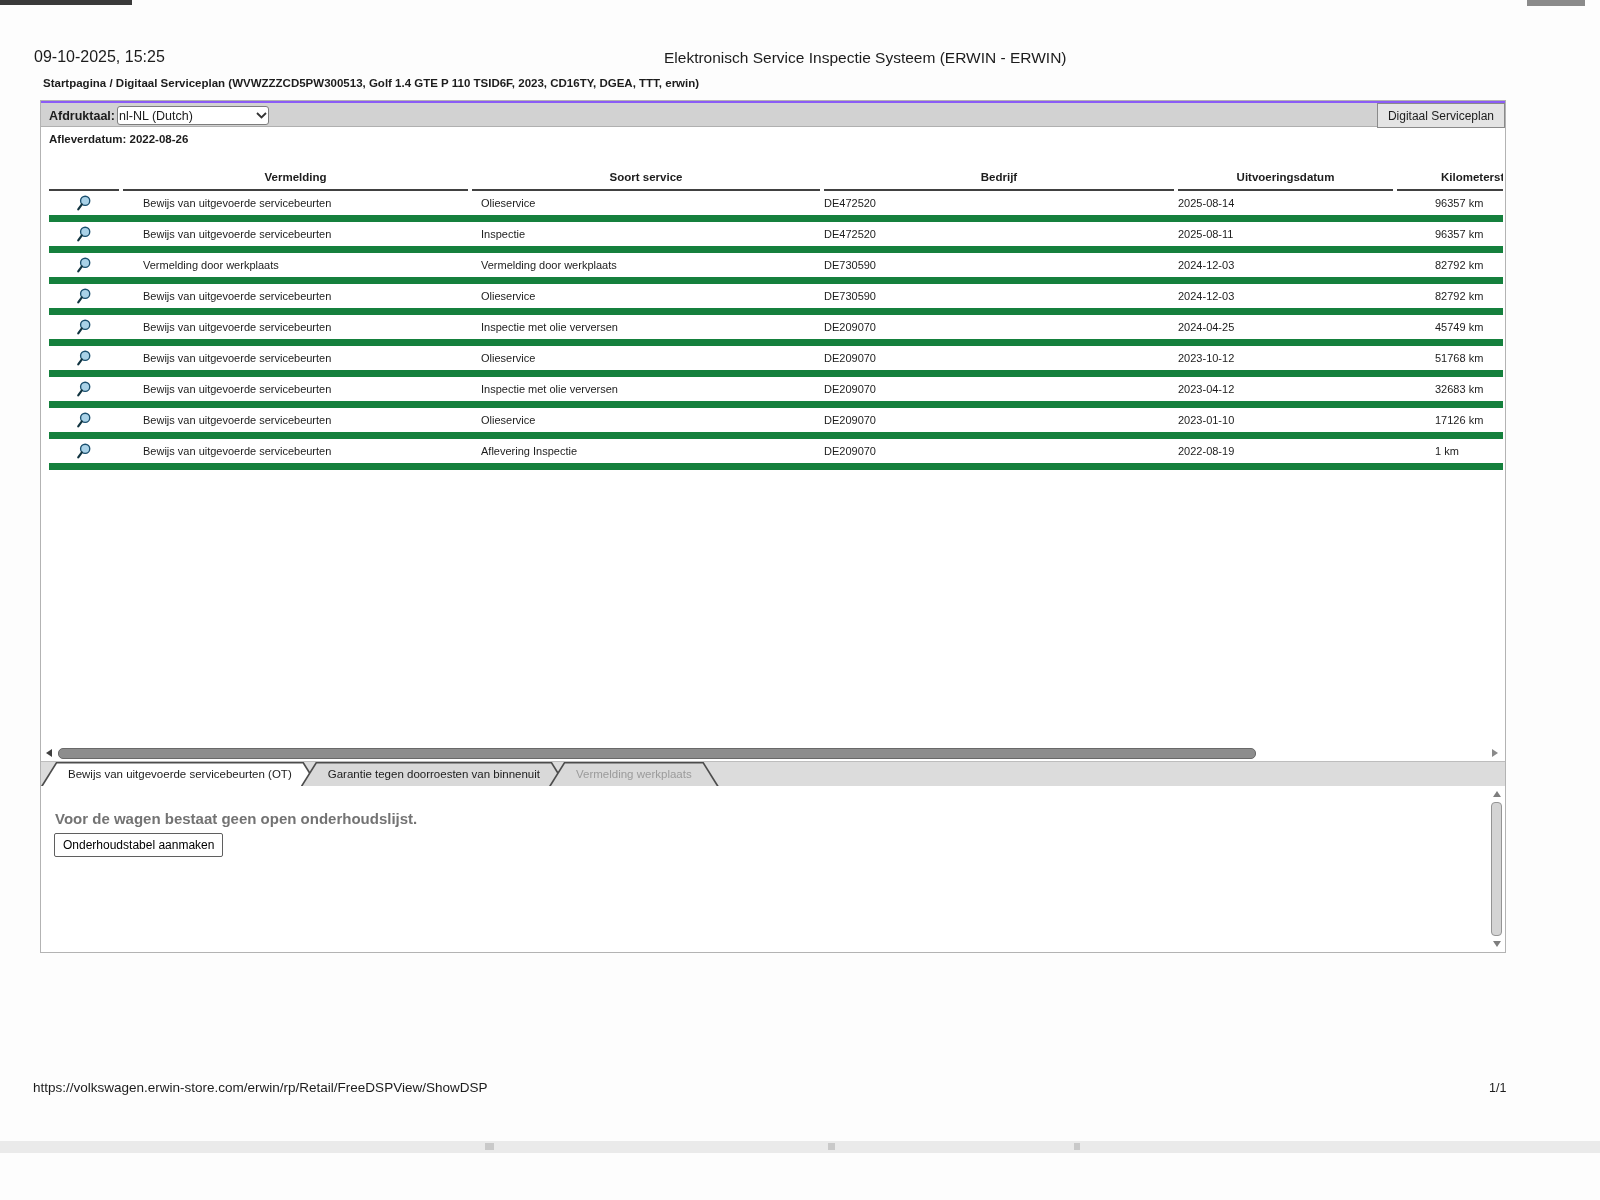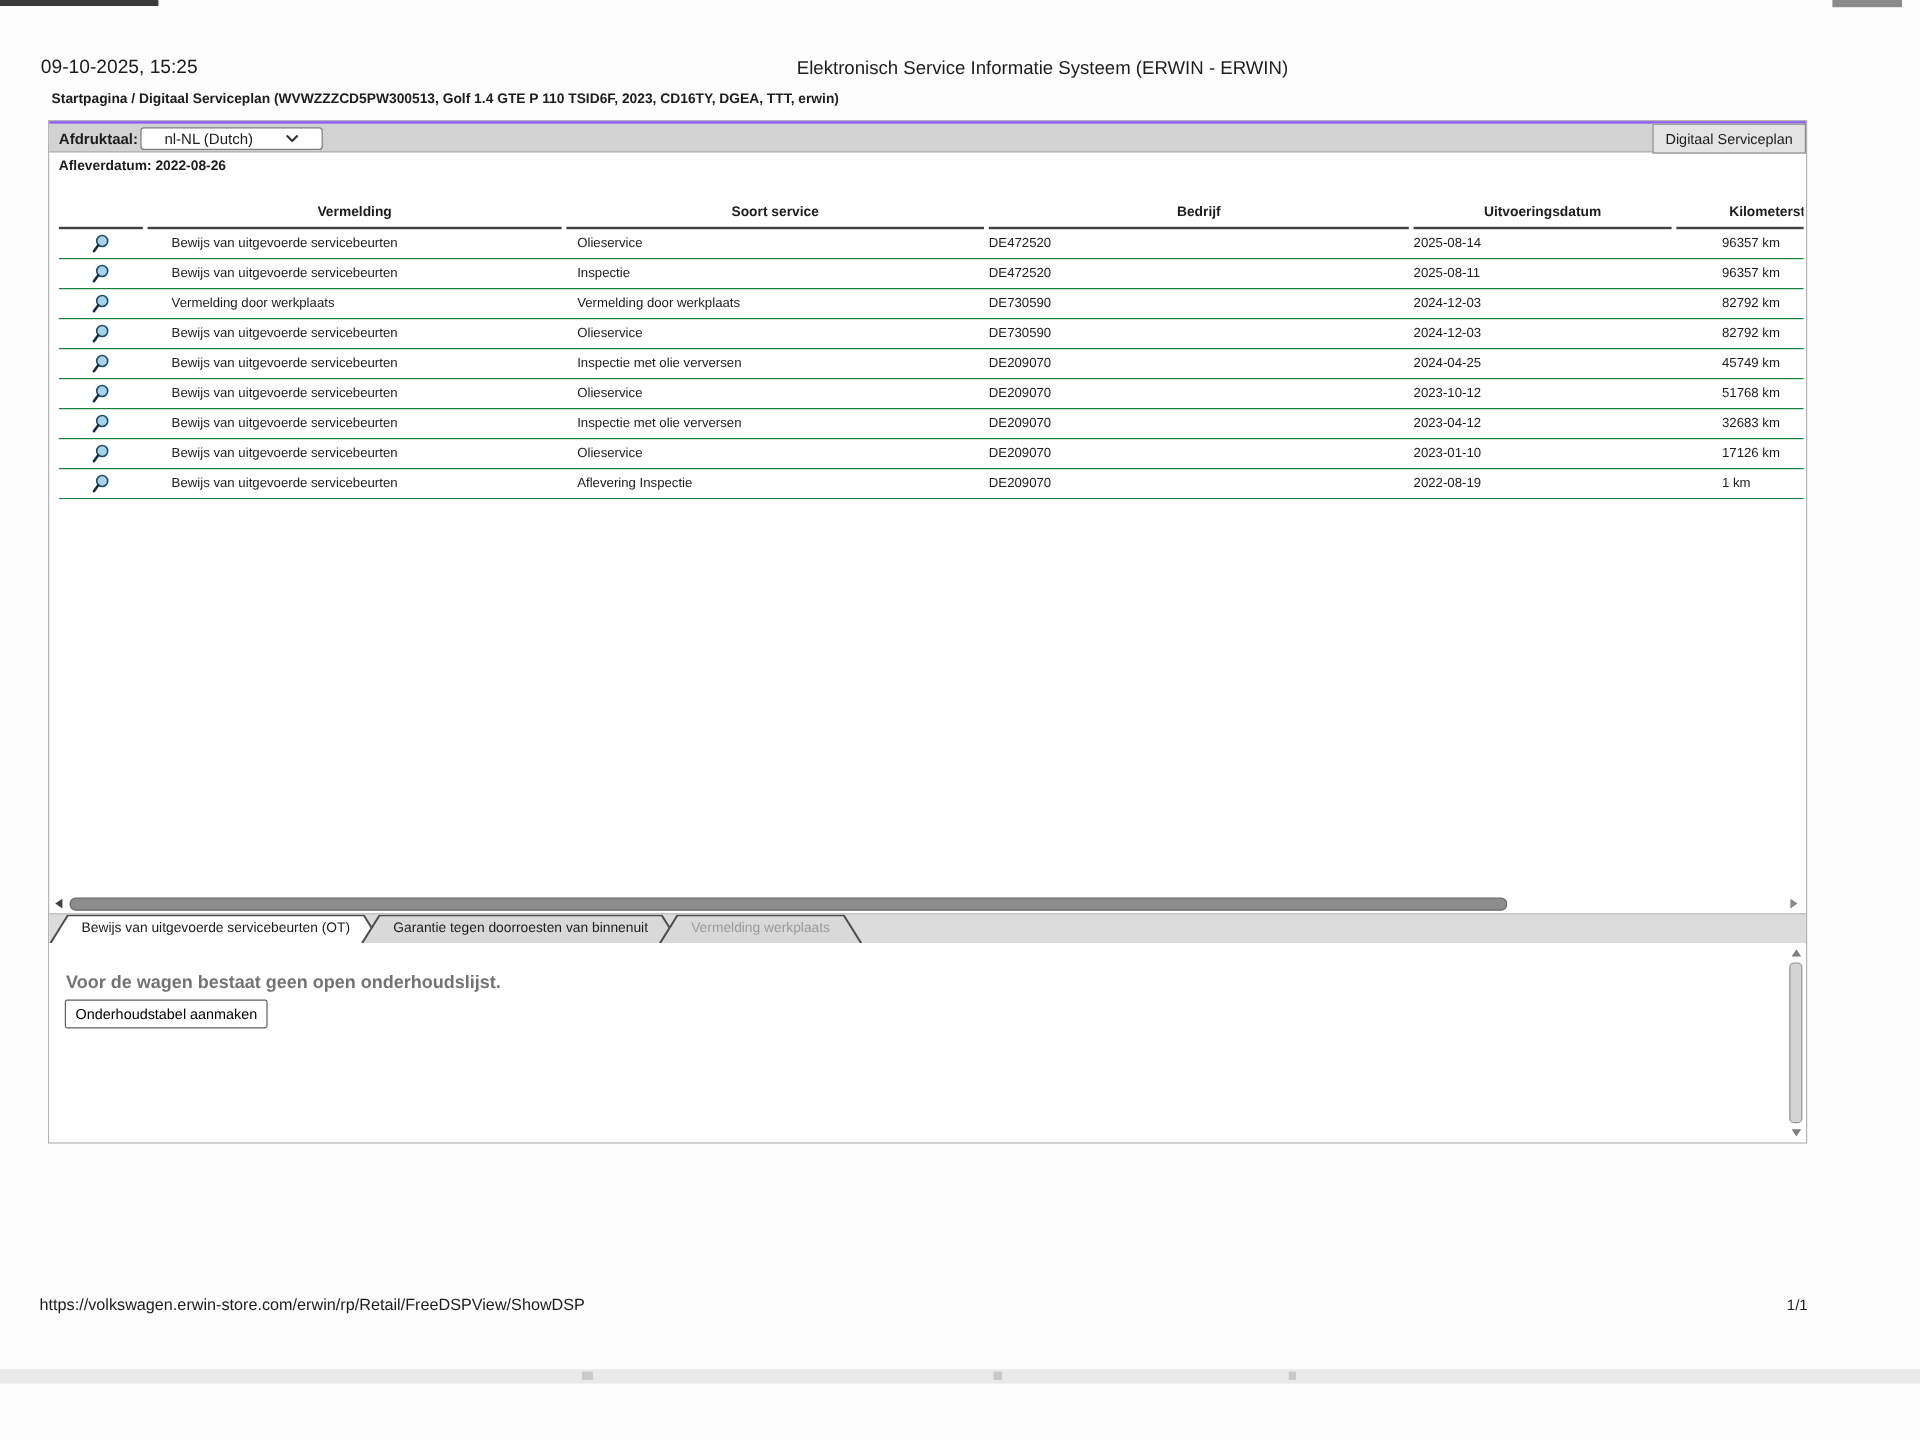--- a/index.html
+++ b/index.html
@@ -17,32 +17,32 @@
   #doc-title{left:664px;top:49px;font-size:15.5px;}
   #breadcrumb{left:43px;top:77px;font-size:11.5px;font-weight:bold;}
 
   
   #content-box{left:40px;top:100px;width:1464px;height:851px;border:1px solid #b3b3b3;background:#ffffff;}
 
   
   #toolbar{left:0;top:0;width:100%;height:26px;background:#d2d2d2;border-top:2px solid #8b5cf6;border-bottom:1px solid #b0b0b0;box-sizing:border-box;}
   #print-lang-label{left:8px;top:6px;font-size:12.5px;font-weight:bold;}
   #print-lang-select{left:76px;top:3px;width:152px;height:19px;background:#ffffff;border:1px solid #7d7d7d;border-radius:3px;
-                     display:flex;align-items:center;justify-content:space-between;padding:0 19px;box-sizing:border-box;font-size:12.5px;}
+                     display:flex;align-items:center;justify-content:space-between;padding:0 1px;box-sizing:border-box;font-size:12.5px;}
   #panel-title-box{right:0;top:0;height:25px;background:#e4e4e4;border:1px solid #8a8a8a;display:flex;align-items:center;
                    padding:0 10px;font-size:12px;box-sizing:border-box;}
   #delivery-date{left:8px;top:32px;font-size:11.5px;font-weight:bold;}
 
   
   #svc-table{left:8px;top:50px;width:1454px;overflow:hidden;}
   .tgrid{display:grid;grid-template-columns:70px 345px 348px 350px 215px 130px;column-gap:4px;width:1466px;}
   .thead .th{border-bottom:2px solid #414141;height:32px;display:flex;align-items:flex-end;justify-content:center;
              padding-bottom:6px;font-size:11.5px;font-weight:bold;white-space:nowrap;}
   .thead .th-km{justify-content:flex-start;padding-left:44px;overflow:visible;}
-  .trow{border-bottom:1px solid #15803d;height:24px;align-items:center;font-size:11px;}
+  .trow{border-bottom:7px solid #15803d;height:24px;align-items:center;font-size:11px;}
   .trow > div{white-space:nowrap;overflow:hidden;}
   .c-icon{display:flex;align-items:center;justify-content:center;}
   .c-verm{padding-left:20px;}
   .c-soort{padding-left:9px;}
   .c-datum,.c-km{padding-left:0px;}
   .c-km{padding-left:38px;}
   .mag{width:18px;height:18px;display:inline-block;cursor:pointer;}
 
   
   #hscroll{left:2px;top:646px;width:1458px;height:12px;}
@@ -77,21 +77,21 @@
   #footer-url{left:33px;top:1080px;font-size:13.5px;}
   #footer-page{left:1489px;top:1081px;font-size:12.5px;}
 </style>
 </head>
 <body>
 
 <div class="abs" id="mark-top-left"></div>
 <div class="abs" id="mark-top-right"></div>
 
 <div class="abs" id="print-datetime">09-10-2025, 15:25</div>
-<div class="abs" id="doc-title">Elektronisch Service Informatie Systeem (ERWIN - ERWIN)</div>
+<div class="abs" id="doc-title">Elektronisch Service Inspectie Systeem (ERWIN - ERWIN)</div>
 <div class="abs" id="breadcrumb">Startpagina / Digitaal Serviceplan (WVWZZZCD5PW300513, Golf 1.4 GTE P 110 TSID6F, 2023, CD16TY, DGEA, TTT, erwin)</div>
 
 <div class="abs" id="content-box">
 
   <div class="abs" id="toolbar">
     <div class="abs" id="print-lang-label">Afdruktaal:</div>
     <div class="abs" id="print-lang-select">
       <span>nl-NL (Dutch)</span>
       <svg width="11" height="7" viewBox="0 0 11 7">
         <polyline points="1,1 5.5,5.5 10,1" fill="none" stroke="#333333" stroke-width="1.8"></polyline>

